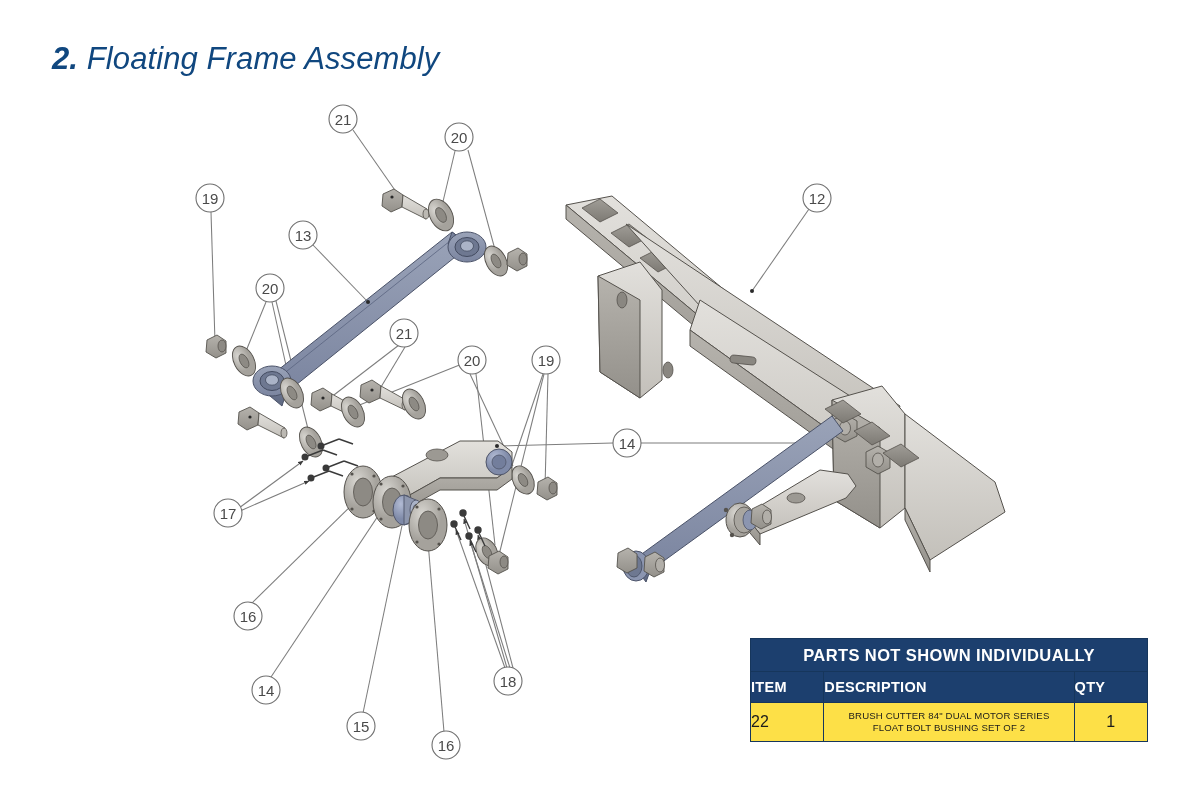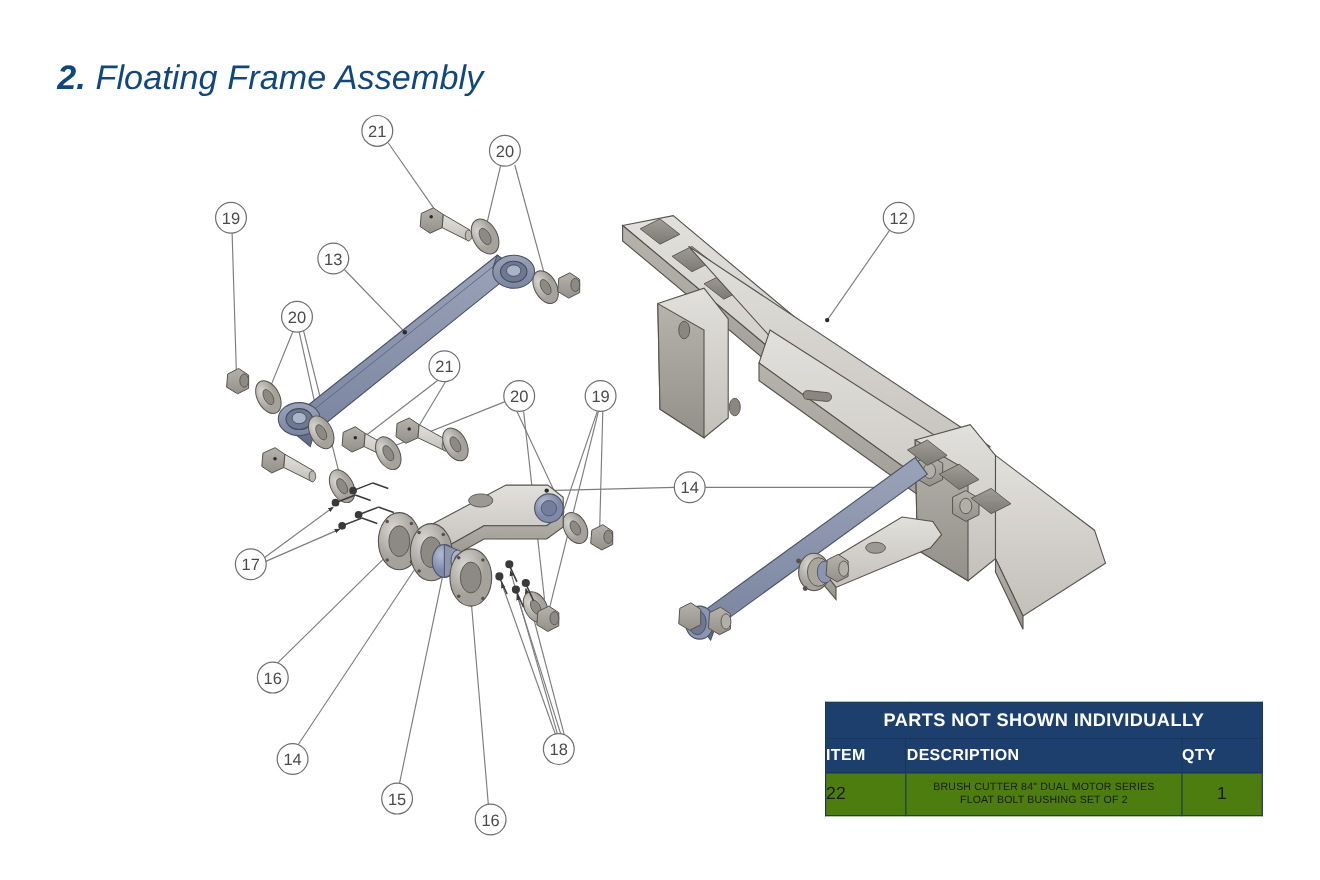--- a/index.html
+++ b/index.html
@@ -7,33 +7,33 @@
     width:1200px;height:800px;background:#ffffff;
     font-family:"Liberation Sans", sans-serif;
     overflow:hidden;position:relative;
   }
   #page{position:relative;width:1200px;height:800px;}
 
   
   #page-title{
     position:absolute;left:52px;top:41px;
     font-size:31px;font-style:italic;color:#10477f;
-    letter-spacing:.1px;white-space:nowrap;margin-top:12px;
+    letter-spacing:.1px;white-space:nowrap;
   }
   #page-title .num{font-weight:bold;}
   #page-title .txt{font-weight:normal;}
 
   
   #drawing{position:absolute;left:0;top:0;width:1200px;height:800px;}
 
   
   #parts-table{
     position:absolute;left:750px;top:638px;width:398px;
     border:1.5px solid #16365c;border-collapse:collapse;
-    background:#4d7c0f;
+    background:#fde047;
   }
   #parts-table td,#parts-table th{border:1px solid #16365c;padding:0;}
   .tbl-title{
     background:#1c3f6e;color:#fff;text-align:center;
     font-size:16.5px;font-weight:bold;letter-spacing:.4px;
     height:32px;line-height:32px;
   }
   .tbl-head{
     background:#1c3f6e;color:#fff;text-align:left;
     font-size:14.5px;font-weight:bold;letter-spacing:.3px;

